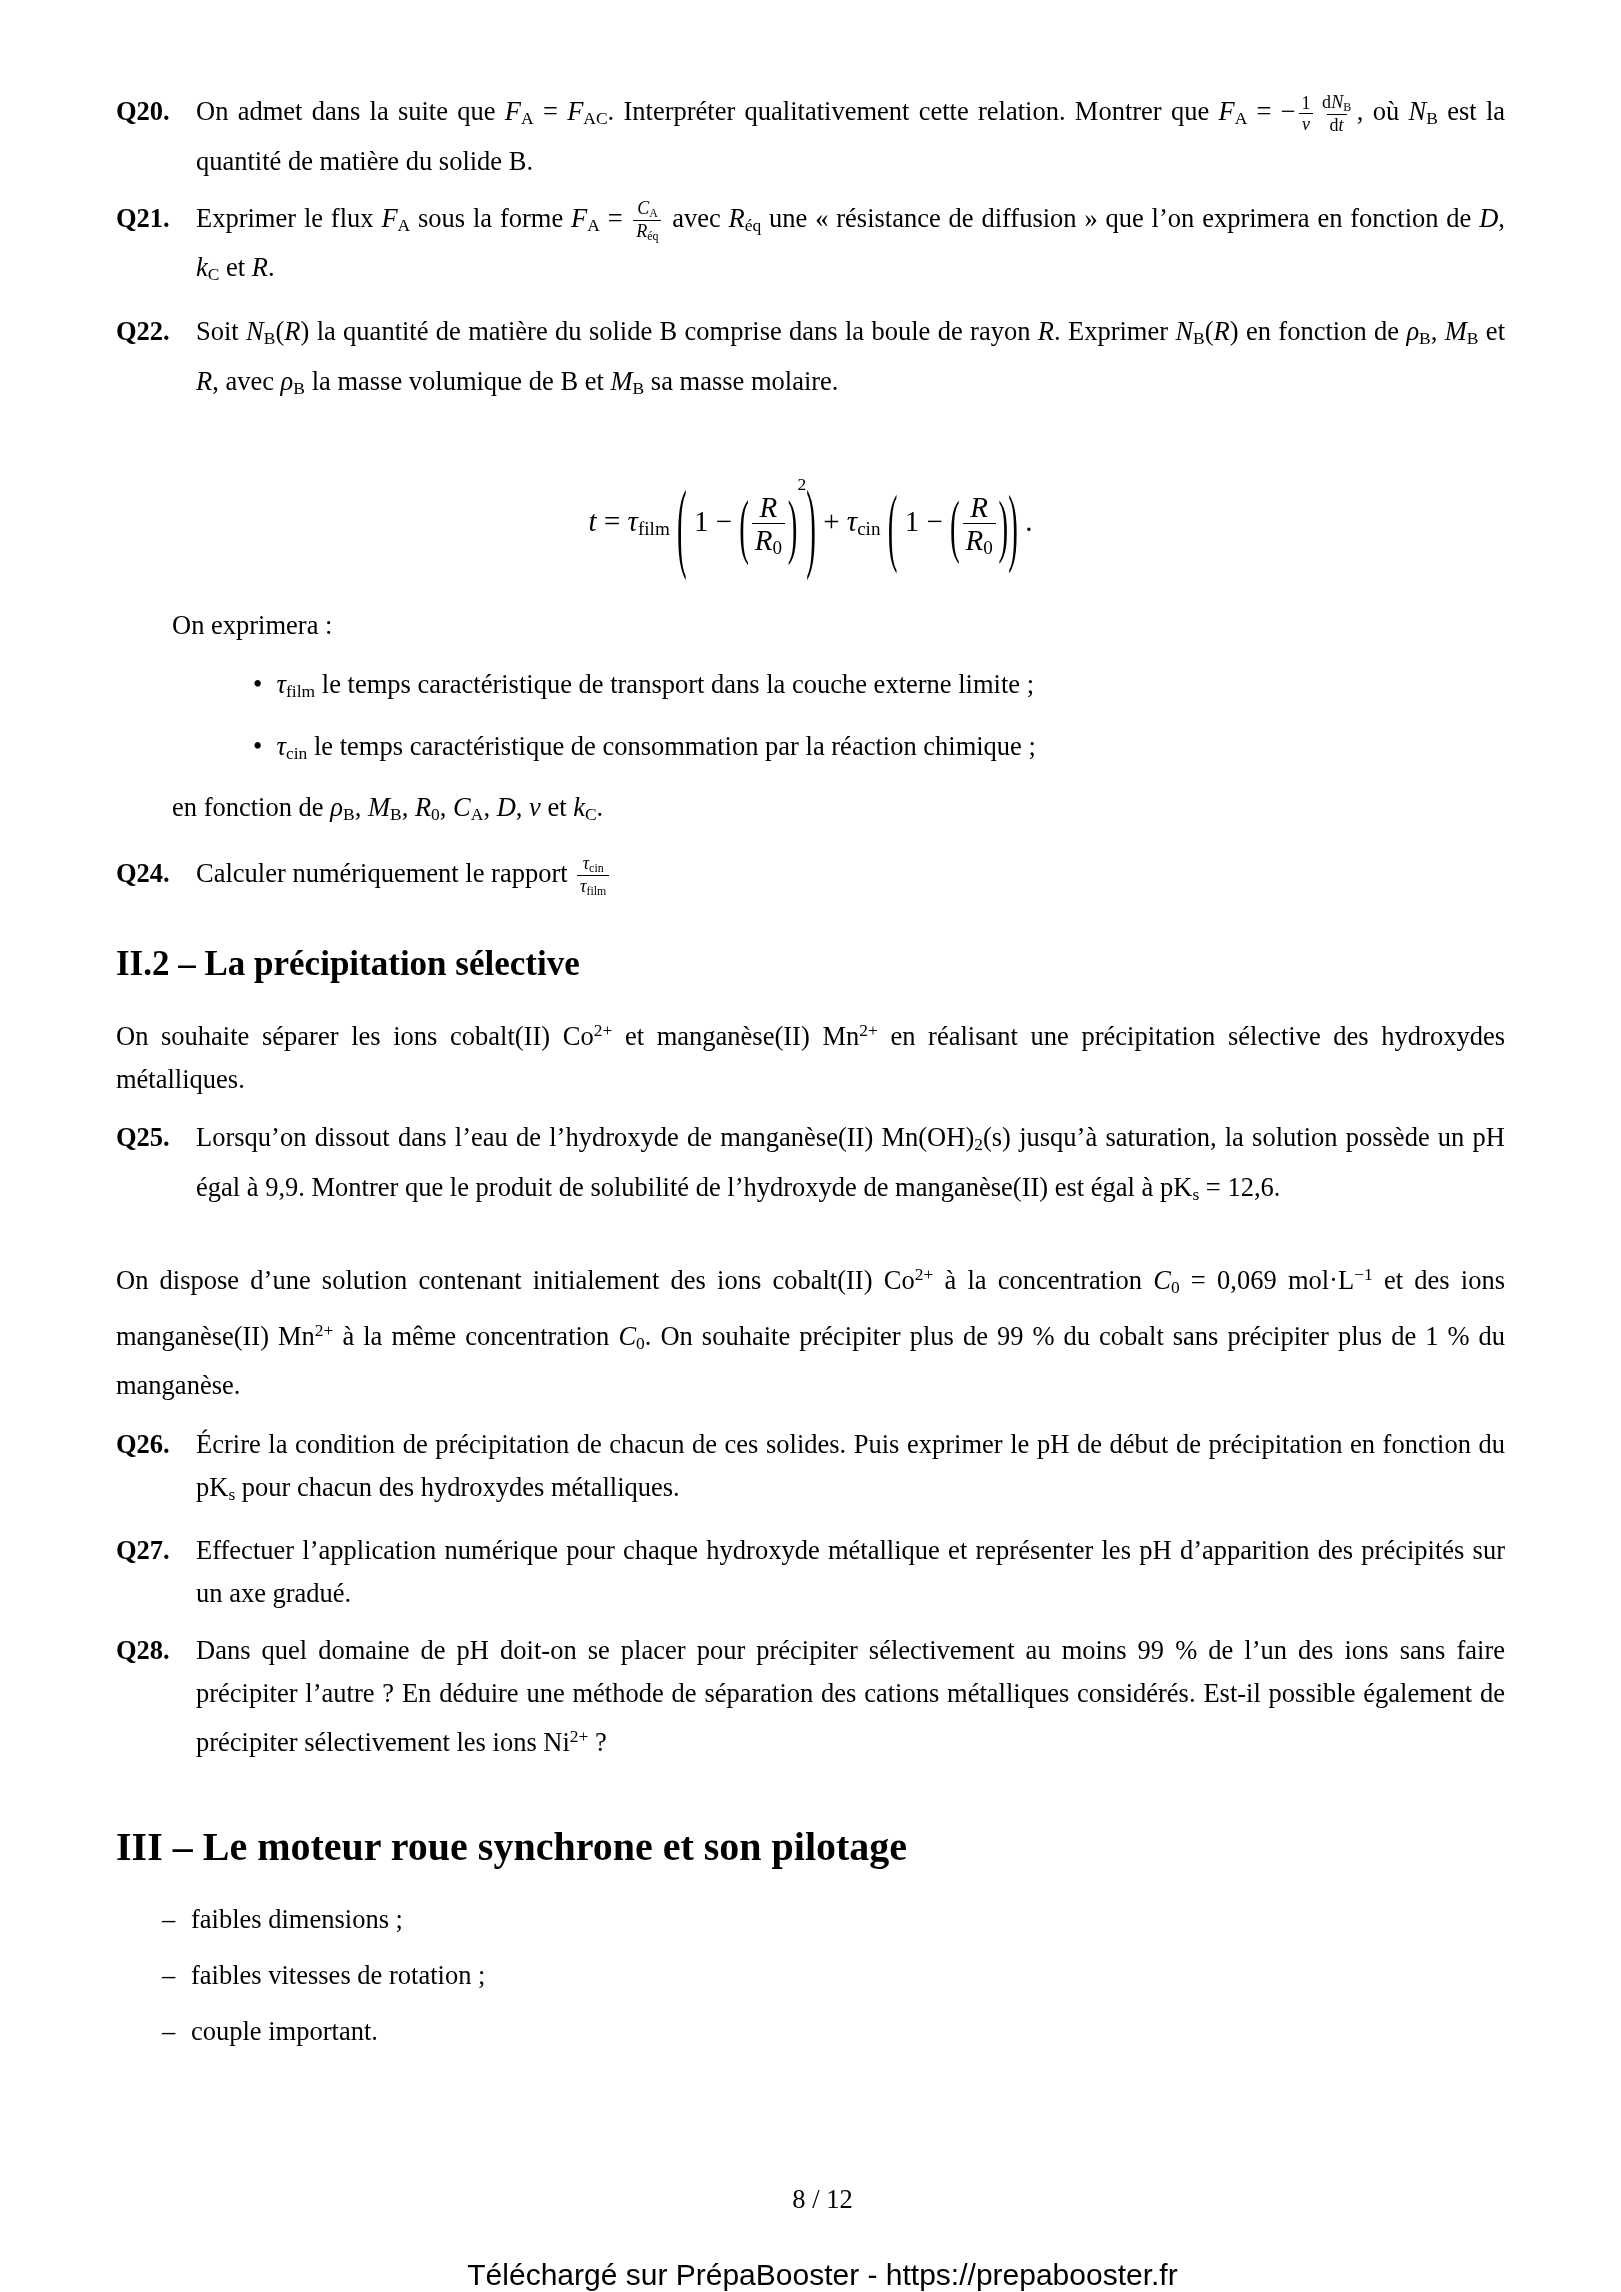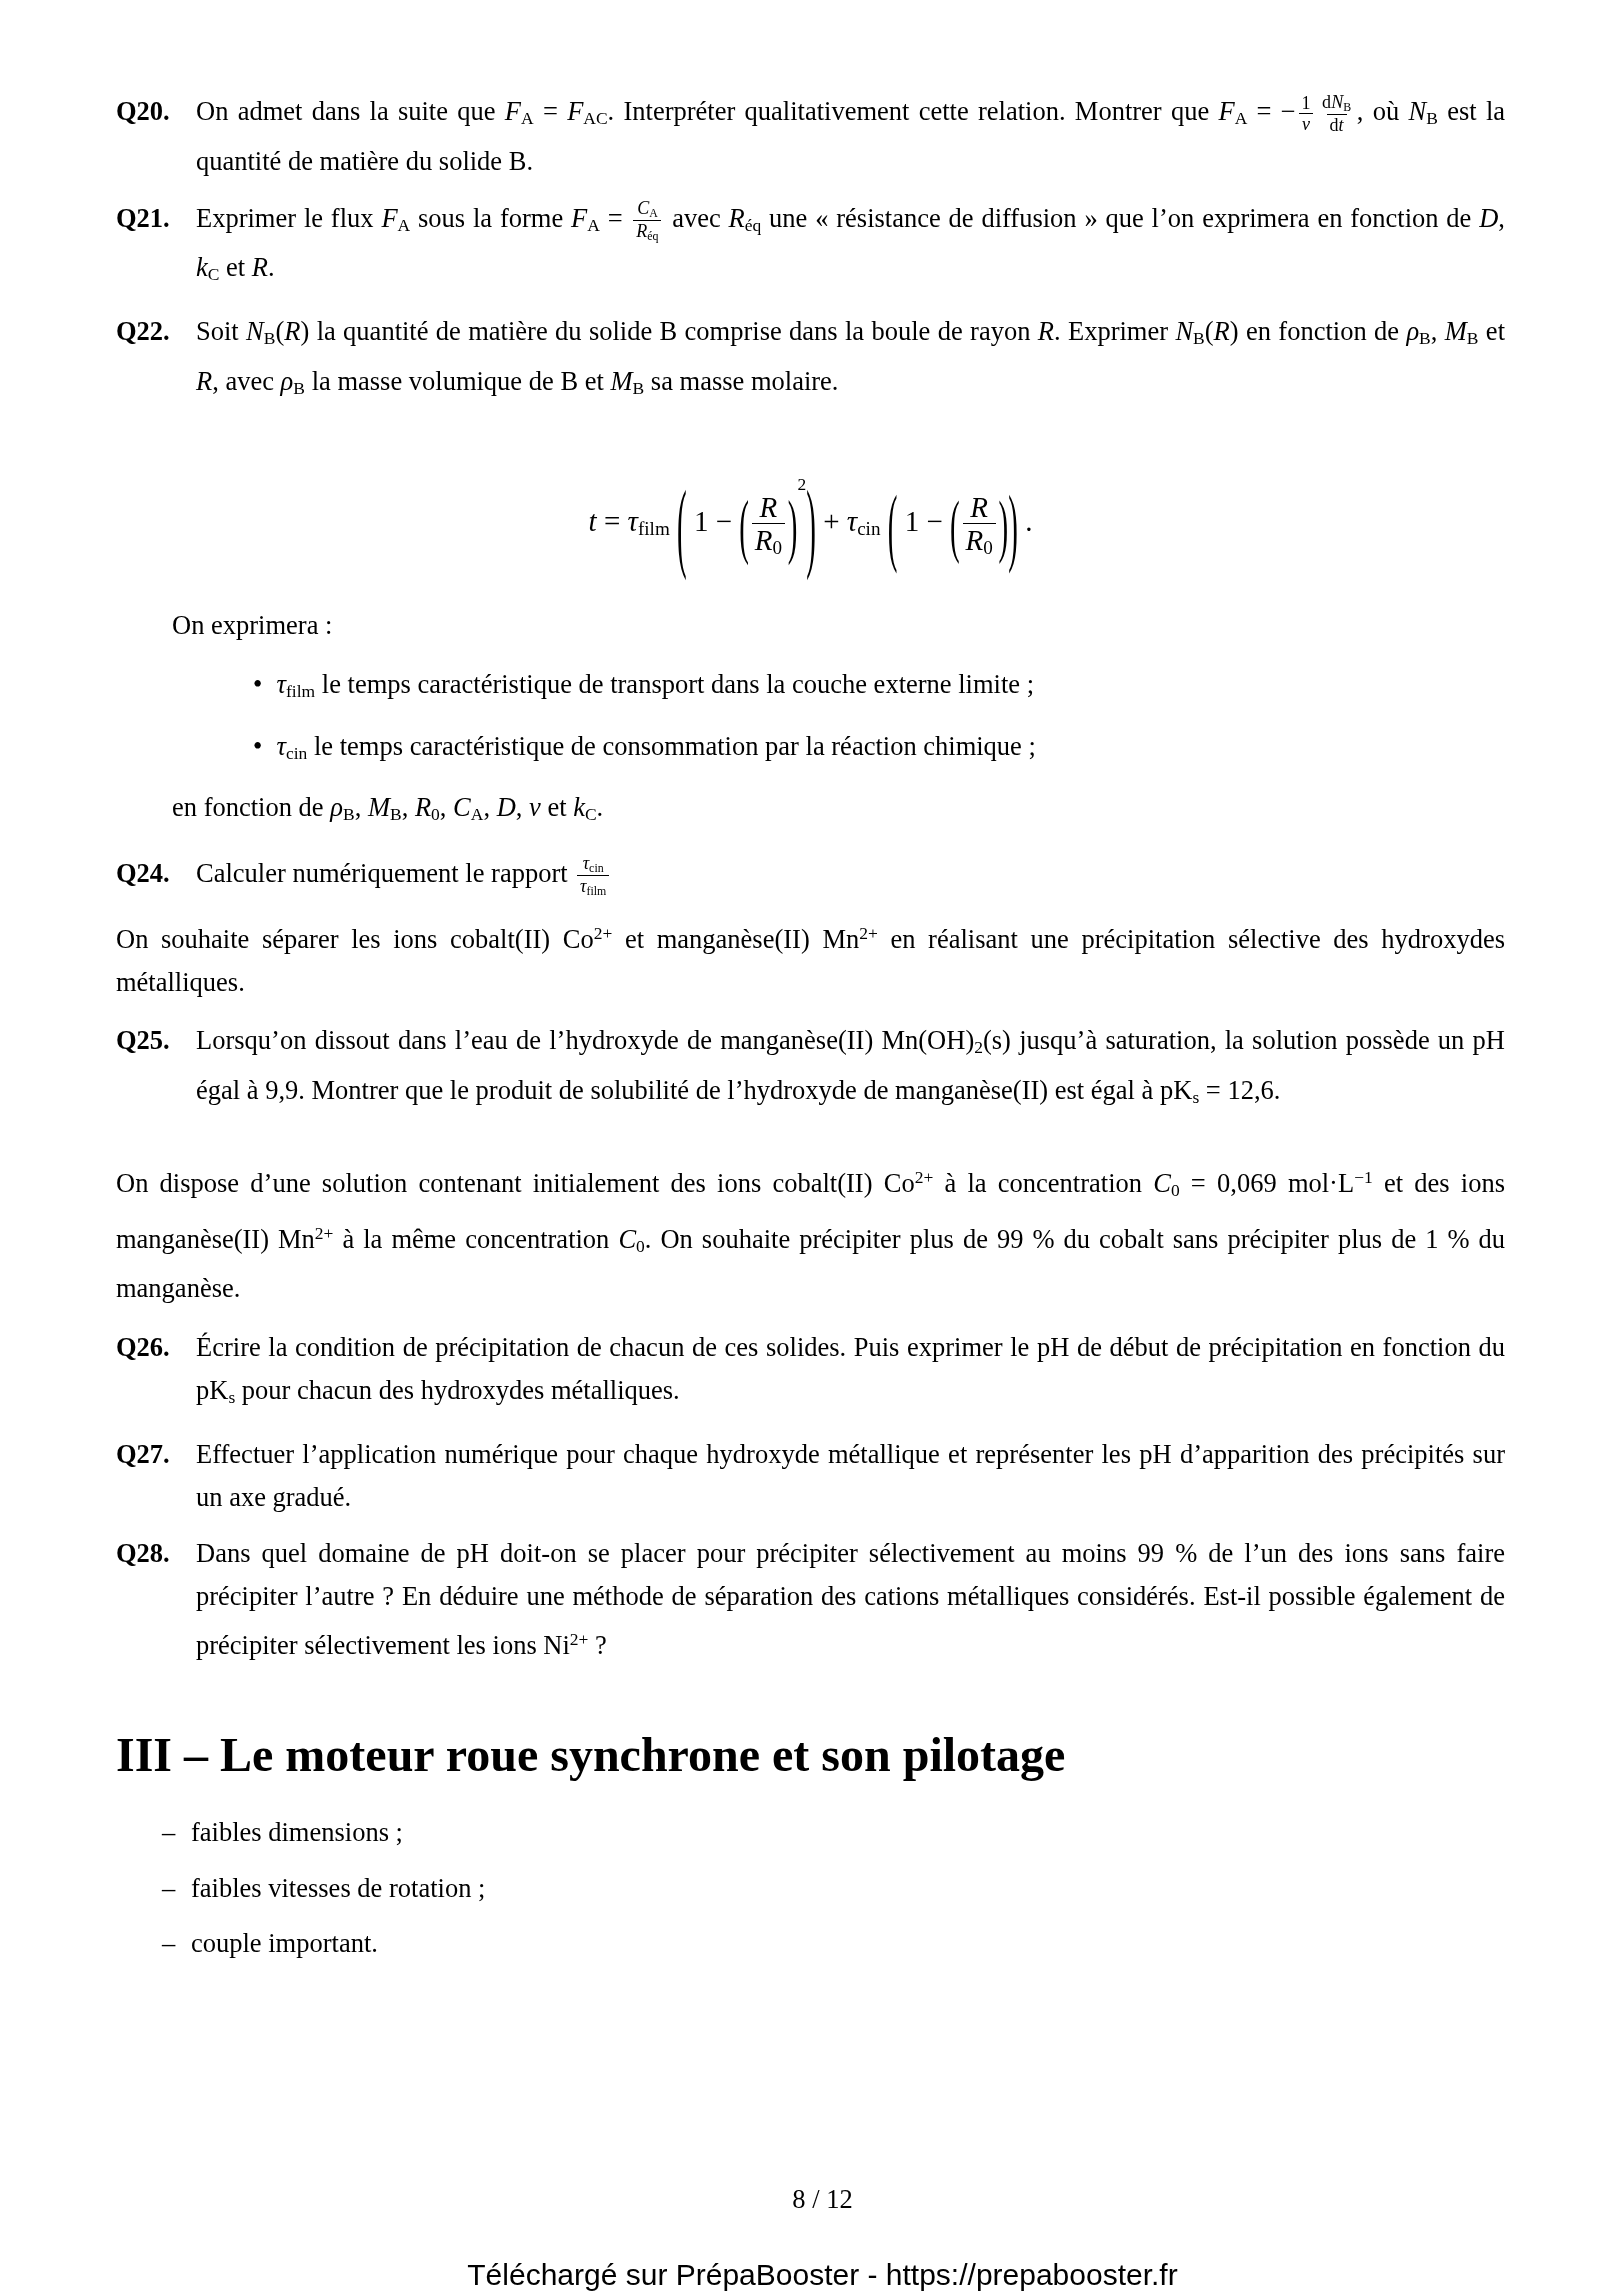--- a/index.html
+++ b/index.html
@@ -21,21 +21,21 @@
 
   .li { display:flex; line-height:43px; }
   .bullet { margin:11.8px 0 11.8px 137px; }
   .bullet .mark { flex:0 0 23.5px; }
   .dash { margin:12.7px 0 12.7px 46px; }
   .dash .mark { flex:0 0 29px; }
   .dash-first { margin-top:19.6px; }
   .libody { flex:1; text-align:justify; }
 
   .sec2-title { font-size:35px; font-weight:700; margin:45px 0 23.5px 0; line-height:1.2; }
-  .sec1-title { font-size:48px; font-weight:700; margin:59px 0 27.4px 0; line-height:1.2; }
+  .sec1-title { font-size:40px; font-weight:700; margin:59px 0 27.4px 0; line-height:1.2; }
 
   
   .it { font-style:italic; }
   .sb { font-size:0.66em; vertical-align:-0.22em; }
   .sp { font-size:0.66em; vertical-align:0.5em; }
   .fr { display:inline-flex; flex-direction:column; align-items:center;
         vertical-align:middle; font-size:0.68em; line-height:1.15;
         margin:0 2.9px; text-align:center; }
   .fr .fn { padding:0 2.9px; }
   .fr .fd { border-top:1.8px solid #000; padding:0 2.9px; }
@@ -103,20 +103,21 @@
   <div class="para indent1"><span class="rm">en fonction de </span><span class="it">ρ</span><span class="sb">B</span><span class="rm">, </span><span class="it">M</span><span class="sb">B</span><span class="rm">, </span><span class="it">R</span><span class="sb">0</span><span class="rm">, </span><span class="it">C</span><span class="sb">A</span><span class="rm">, </span><span class="it">D</span><span class="rm">, </span><span class="it">ν</span><span class="rm"> et </span><span class="it">k</span><span class="sb">C</span><span class="rm">.</span></div>
 
   <div class="q">
     <span class="qlabel">Q24.</span>
     <div class="qbody"><span class="rm">Calculer numériquement le rapport </span><span class="fr">
           <span class="fn"><span class="it">τ</span><span class="sb">cin</span></span>
           <span class="fd"><span class="it">τ</span><span class="sb">film</span></span>
         </span></div>
   </div>
 
+  <h2 class="sec2-title">II.2 – La précipitation sélective</h2>
 
   <div class="para"><span class="rm">On souhaite séparer les ions cobalt(II) Co</span><span class="sp">2+</span><span class="rm"> et manganèse(II) Mn</span><span class="sp">2+</span><span class="rm"> en réalisant une précipitation sélective des hydroxydes métalliques.</span></div>
 
   <div class="q">
     <span class="qlabel">Q25.</span>
     <div class="qbody"><span class="rm">Lorsqu’on dissout dans l’eau de l’hydroxyde de manganèse(II) Mn(OH)</span><span class="sb">2</span><span class="rm">(s) jusqu’à saturation, la solution possède un pH égal à 9,9. Montrer que le produit de solubilité de l’hydroxyde de manganèse(II) est égal à pK</span><span class="sb">s</span><span class="rm"> = 12,6.</span></div>
   </div>
 
   <div class="para gap-top"><span class="rm">On dispose d’une solution contenant initialement des ions cobalt(II) Co</span><span class="sp">2+</span><span class="rm"> à la concentration </span><span class="it">C</span><span class="sb">0</span><span class="rm"> = 0,069 mol·L</span><span class="sp">−1</span><span class="rm"> et des ions manganèse(II) Mn</span><span class="sp">2+</span><span class="rm"> à la même concentration </span><span class="it">C</span><span class="sb">0</span><span class="rm">. On souhaite précipiter plus de 99 % du cobalt sans précipiter plus de 1 % du manganèse.</span></div>
 

